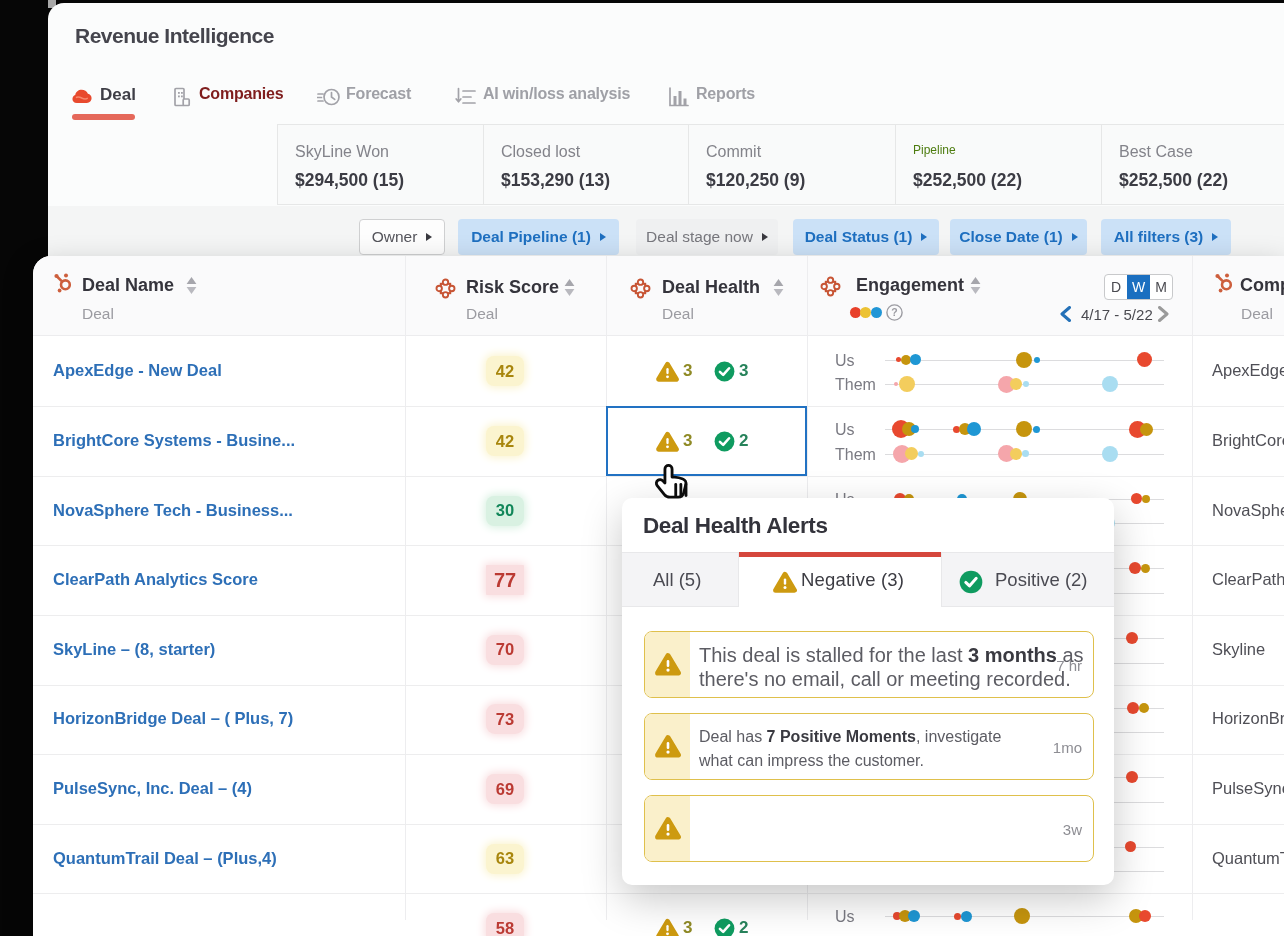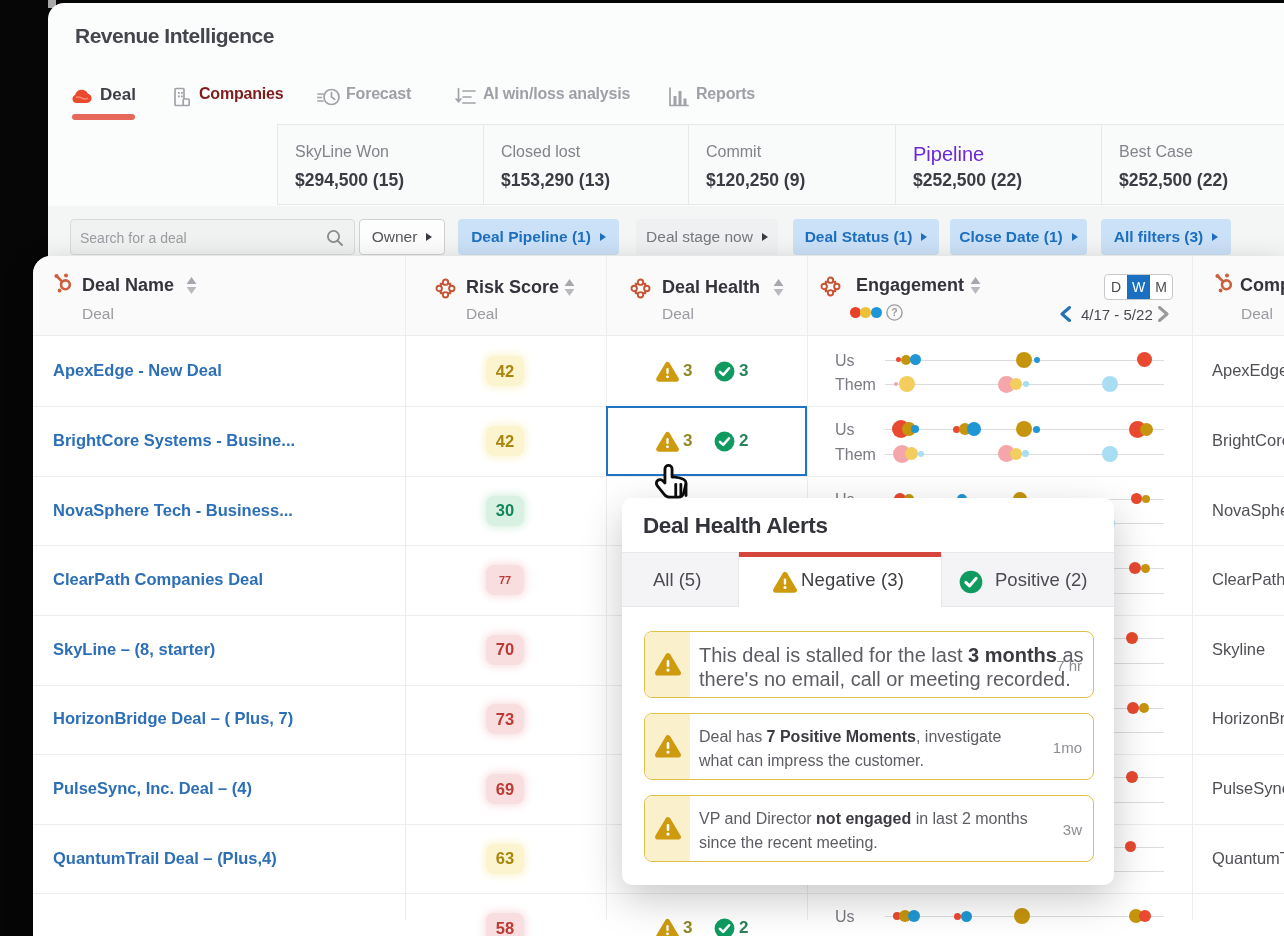--- a/index.html
+++ b/index.html
@@ -55,35 +55,28 @@
 </div>
 <div class="abs" style="left:435px;top:121px;width:205px;height:81px;background:#f9fafa;border:1px solid #e6e7e7;border-right:none;">
 <div class="abs" style="left:17px;top:18px;font-size:16px;color:#83838a">Closed lost</div>
 <div class="abs" style="left:17px;top:45px;font-size:17.5px;font-weight:bold;color:#3c3c44">$153,290 (13)</div>
 </div>
 <div class="abs" style="left:640px;top:121px;width:207px;height:81px;background:#f9fafa;border:1px solid #e6e7e7;border-right:none;">
 <div class="abs" style="left:17px;top:18px;font-size:16px;color:#83838a">Commit</div>
 <div class="abs" style="left:17px;top:45px;font-size:17.5px;font-weight:bold;color:#3c3c44">$120,250 (9)</div>
 </div>
 <div class="abs" style="left:847px;top:121px;width:206px;height:81px;background:#f9fafa;border:1px solid #e6e7e7;border-right:none;">
-<div class="abs" style="left:17px;top:18px;font-size:20px;color:#6d28d9">Pipeline</div>
+<div class="abs" style="left:17px;top:18px;font-size:12px;color:#4d7c0f">Pipeline</div>
 <div class="abs" style="left:17px;top:45px;font-size:17.5px;font-weight:bold;color:#3c3c44">$252,500 (22)</div>
 </div>
 <div class="abs" style="left:1053px;top:121px;width:206px;height:81px;background:#f9fafa;border:1px solid #e6e7e7;border-right:none;">
 <div class="abs" style="left:17px;top:18px;font-size:16px;color:#83838a">Best Case</div>
 <div class="abs" style="left:17px;top:45px;font-size:17.5px;font-weight:bold;color:#3c3c44">$252,500 (22)</div>
 </div>
 <div class="abs" style="left:0;top:203px;width:1236px;height:69px;background:#f4f5f5"></div>
-<div class="abs" style="left:22px;top:216px;width:285px;height:36px;background:#f0f1f1;border:1px solid #d8d9d9;border-radius:4px">
-<div class="abs" style="left:9px;top:10px;font-size:14px;color:#9c9ca2">Search for a deal</div>
-<svg style="position:absolute;right:10px;top:9px" width="18" height="18" viewBox="0 0 18 18">
-        <circle cx="7.5" cy="7.5" r="5.6" fill="none" stroke="#8b8b90" stroke-width="1.8"></circle>
-        <line x1="11.8" y1="11.8" x2="16" y2="16" stroke="#8b8b90" stroke-width="1.8" stroke-linecap="round"></line>
-      </svg>
-</div>
 <div class="abs" style="left:311px;top:216px;width:86px;height:36px;background:#fdfdfd;border:1px solid #cfd0d1;border-radius:4px;display:flex;align-items:center;justify-content:center;font-size:15.5px;font-weight:normal;color:#55555c;white-space:nowrap">Owner<span style="display:inline-block;width:0;height:0;border-left:6px solid #3a3a40;border-top:4.5px solid transparent;border-bottom:4.5px solid transparent;vertical-align:middle;margin-left:9px"></span></div>
 <div class="abs" style="left:410px;top:216px;width:161px;height:36px;background:#cbe1f7;border:none;border-radius:4px;display:flex;align-items:center;justify-content:center;font-size:15.5px;font-weight:bold;color:#1e6fc0;white-space:nowrap">Deal Pipeline (1)<span style="display:inline-block;width:0;height:0;border-left:6px solid #1e6fc0;border-top:4.5px solid transparent;border-bottom:4.5px solid transparent;vertical-align:middle;margin-left:9px"></span></div>
 <div class="abs" style="left:588px;top:216px;width:142px;height:36px;background:#eff0f1;border:none;border-radius:4px;display:flex;align-items:center;justify-content:center;font-size:15.5px;font-weight:normal;color:#77777d;white-space:nowrap">Deal stage now<span style="display:inline-block;width:0;height:0;border-left:6px solid #3a3a40;border-top:4.5px solid transparent;border-bottom:4.5px solid transparent;vertical-align:middle;margin-left:9px"></span></div>
 <div class="abs" style="left:745px;top:216px;width:146px;height:36px;background:#cbe1f7;border:none;border-radius:4px;display:flex;align-items:center;justify-content:center;font-size:15.5px;font-weight:bold;color:#1e6fc0;white-space:nowrap">Deal Status (1)<span style="display:inline-block;width:0;height:0;border-left:6px solid #1e6fc0;border-top:4.5px solid transparent;border-bottom:4.5px solid transparent;vertical-align:middle;margin-left:9px"></span></div>
 <div class="abs" style="left:902px;top:216px;width:137px;height:36px;background:#cbe1f7;border:none;border-radius:4px;display:flex;align-items:center;justify-content:center;font-size:15.5px;font-weight:bold;color:#1e6fc0;white-space:nowrap">Close Date (1)<span style="display:inline-block;width:0;height:0;border-left:6px solid #1e6fc0;border-top:4.5px solid transparent;border-bottom:4.5px solid transparent;vertical-align:middle;margin-left:9px"></span></div>
 <div class="abs" style="left:1053px;top:216px;width:130px;height:36px;background:#cbe1f7;border:none;border-radius:4px;display:flex;align-items:center;justify-content:center;font-size:15.5px;font-weight:bold;color:#1e6fc0;white-space:nowrap">All filters (3)<span style="display:inline-block;width:0;height:0;border-left:6px solid #1e6fc0;border-top:4.5px solid transparent;border-bottom:4.5px solid transparent;vertical-align:middle;margin-left:9px"></span></div>
 </div>
 <div class="abs" style="left:33px;top:256px;width:1251px;height:736px;background:#fff;border-radius:18px 0 0 0;box-shadow:0 10px 30px rgba(0,0,0,.25);overflow:hidden">
 <div class="abs" style="left:0;top:0;width:1251px;height:80px;background:#fafafb;border-bottom:1px solid #ececee;border-radius:16px 0 0 0"></div>
 <div class="abs" style="left:372px;top:0;width:1px;height:664px;background:#ededef"></div>
@@ -259,22 +252,22 @@
 <div style="position:absolute;left:924.0px;top:237.8px;width:10.0px;height:10.0px;border-radius:50%;background:#1f97d4"></div>
 <div style="position:absolute;left:980.0px;top:235.8px;width:14.0px;height:14.0px;border-radius:50%;background:#c6950e"></div>
 <div style="position:absolute;left:1097.5px;top:237.3px;width:11.0px;height:11.0px;border-radius:50%;background:#e8492f"></div>
 <div style="position:absolute;left:1109.0px;top:238.8px;width:8.0px;height:8.0px;border-radius:50%;background:#c6950e"></div>
 <div style="position:absolute;left:861.0px;top:260.3px;width:14.0px;height:14.0px;border-radius:50%;background:#f5a6ab"></div>
 <div style="position:absolute;left:873.0px;top:262.3px;width:10.0px;height:10.0px;border-radius:50%;background:#f3cd5d"></div>
 <div style="position:absolute;left:965.0px;top:260.3px;width:14.0px;height:14.0px;border-radius:50%;background:#f5a6ab"></div>
 <div style="position:absolute;left:1068.0px;top:260.3px;width:14.0px;height:14.0px;border-radius:50%;background:#a9ddf1"></div>
 <div class="abs" style="left:1179px;top:244.6px;font-size:16.5px;color:#4f4f56;white-space:nowrap">NovaSphere Tech</div>
 <div class="abs" style="left:0;top:359.0px;width:1251px;height:1px;background:#ededee"></div>
-<div class="abs" style="left:20px;top:314.2px;font-size:16.5px;font-weight:bold;color:#2d6fb7;white-space:nowrap">ClearPath Companies Deal</div>
-<div class="abs" style="left:453px;top:309.2px;width:38px;height:30px;background:#f9dee0;border-radius:8px;box-shadow:0 0 8px 2px #f9dee0;display:flex;align-items:center;justify-content:center;font-size:11px;font-weight:bold;color:#bb3a33">77</div>
+<div class="abs" style="left:20px;top:314.2px;font-size:16.5px;font-weight:bold;color:#2d6fb7;white-space:nowrap">ClearPath Analytics Score</div>
+<div class="abs" style="left:453px;top:309.2px;width:38px;height:30px;background:#f9dee0;border-radius:1px;box-shadow:0 0 8px 2px #f9dee0;display:flex;align-items:center;justify-content:center;font-size:20px;font-weight:bold;color:#bb3a33">77</div>
 <svg style="position:absolute;left:623px;top:313.7px" width="23" height="21" viewBox="0 0 24 22">
 <path d="M12 3.4 L21.4 19.2 H2.6 Z" fill="#cd9a10" stroke="#cd9a10" stroke-width="5" stroke-linejoin="round"></path>
 <rect x="10.8" y="7.4" width="2.4" height="6.4" rx="1.2" fill="#fff"></rect>
 <circle cx="12" cy="16.6" r="1.5" fill="#fff"></circle>
 </svg>
 <div class="abs" style="left:650px;top:314.2px;font-size:17px;font-weight:bold;color:#8f8a25">4</div>
 <svg style="position:absolute;left:681px;top:313.7px" width="21" height="21" viewBox="0 0 22 22">
 <circle cx="11" cy="11" r="10.4" fill="#0f9b60"></circle>
 <path d="M6.2 11.4 L9.6 14.6 L15.8 7.6" fill="none" stroke="#fff" stroke-width="2.7" stroke-linecap="round" stroke-linejoin="round"></path>
 </svg>
@@ -467,21 +460,20 @@
 <div class="abs" style="left:54px;top:11px;font-size:16px;color:#5c5c63;line-height:24px;white-space:nowrap">Deal has <b style="color:#3a3a41">7 Positive Moments</b>, investigate<br>what can impress the customer.</div>
 <div class="abs" style="right:11px;top:25px;font-size:15px;color:#8d8d93">1mo</div>
 </div>
 <div class="abs" style="left:22px;top:297px;width:450px;height:67px;border:1px solid #dfc04c;border-radius:8px;overflow:hidden">
 <div class="abs" style="left:0;top:0;width:45px;height:65px;background:#faf0cb"></div>
 <svg style="position:absolute;left:9.5px;top:20px" width="26" height="24" viewBox="0 0 24 22">
 <path d="M12 3.4 L21.4 19.2 H2.6 Z" fill="#cd9a10" stroke="#cd9a10" stroke-width="5" stroke-linejoin="round"></path>
 <rect x="10.8" y="7.4" width="2.4" height="6.4" rx="1.2" fill="#fff"></rect>
 <circle cx="12" cy="16.6" r="1.5" fill="#fff"></circle>
 </svg>
-<div class="abs" style="left:54px;top:11px;font-size:16px;color:#5c5c63;line-height:24px;white-space:nowrap">VP and Director <b style="color:#3a3a41">not engaged</b> in last 2 months<br>since the recent meeting.</div>
 <div class="abs" style="right:11px;top:25px;font-size:15px;color:#8d8d93">3w</div>
 </div>
 </div>
 <svg class="abs" style="left:653px;top:463px" width="44" height="42" viewBox="0 0 42 40">
 <path d="M14.8 2.2 c-1.9 0 -3.4 1.5 -3.4 3.4 v13.5 l-2 -2.1 c-1.3 -1.4 -3.5 -1.6 -4.9 -.4 -1.5 1.2 -1.7 3.4 -.5 4.9 l6.9 8.6 c1.3 1.6 3.2 2.5 5.2 2.5 h7.9 c2.6 0 4.8 -1.8 5.4 -4.3 l1.9 -7.7 c.6 -2.3 -.6 -4.6 -2.8 -5.4 a24 24 0 0 0 -7.7 -1.8 l-2.6 -.1 V5.6 c0 -1.9 -1.5 -3.4 -3.4 -3.4 z" fill="#fff" stroke="#0c0c0c" stroke-width="2.7" stroke-linejoin="round"></path>
 <line x1="21.7" y1="20.5" x2="21.7" y2="31" stroke="#0c0c0c" stroke-width="2.7" stroke-linecap="round"></line>
 <line x1="26.6" y1="20.5" x2="26.6" y2="31" stroke="#0c0c0c" stroke-width="2.7" stroke-linecap="round"></line>
 <line x1="31.5" y1="20.5" x2="31.5" y2="31" stroke="#0c0c0c" stroke-width="2.7" stroke-linecap="round"></line>
 </svg>
 </body></html>

